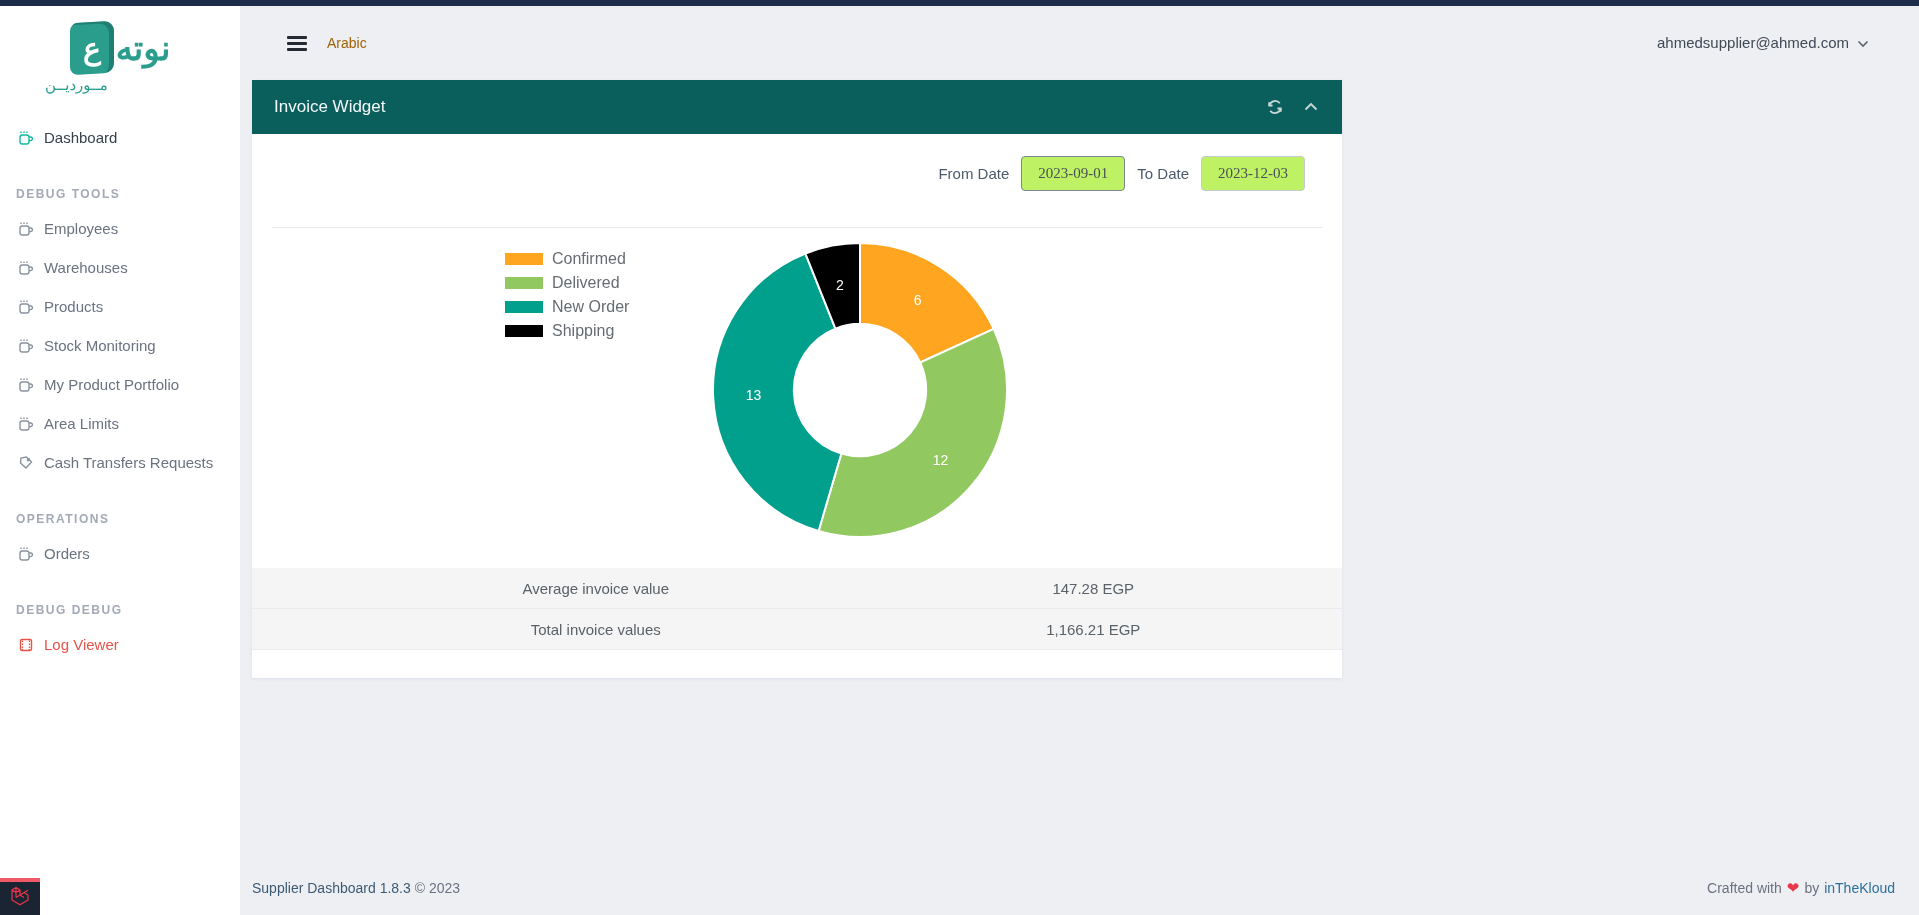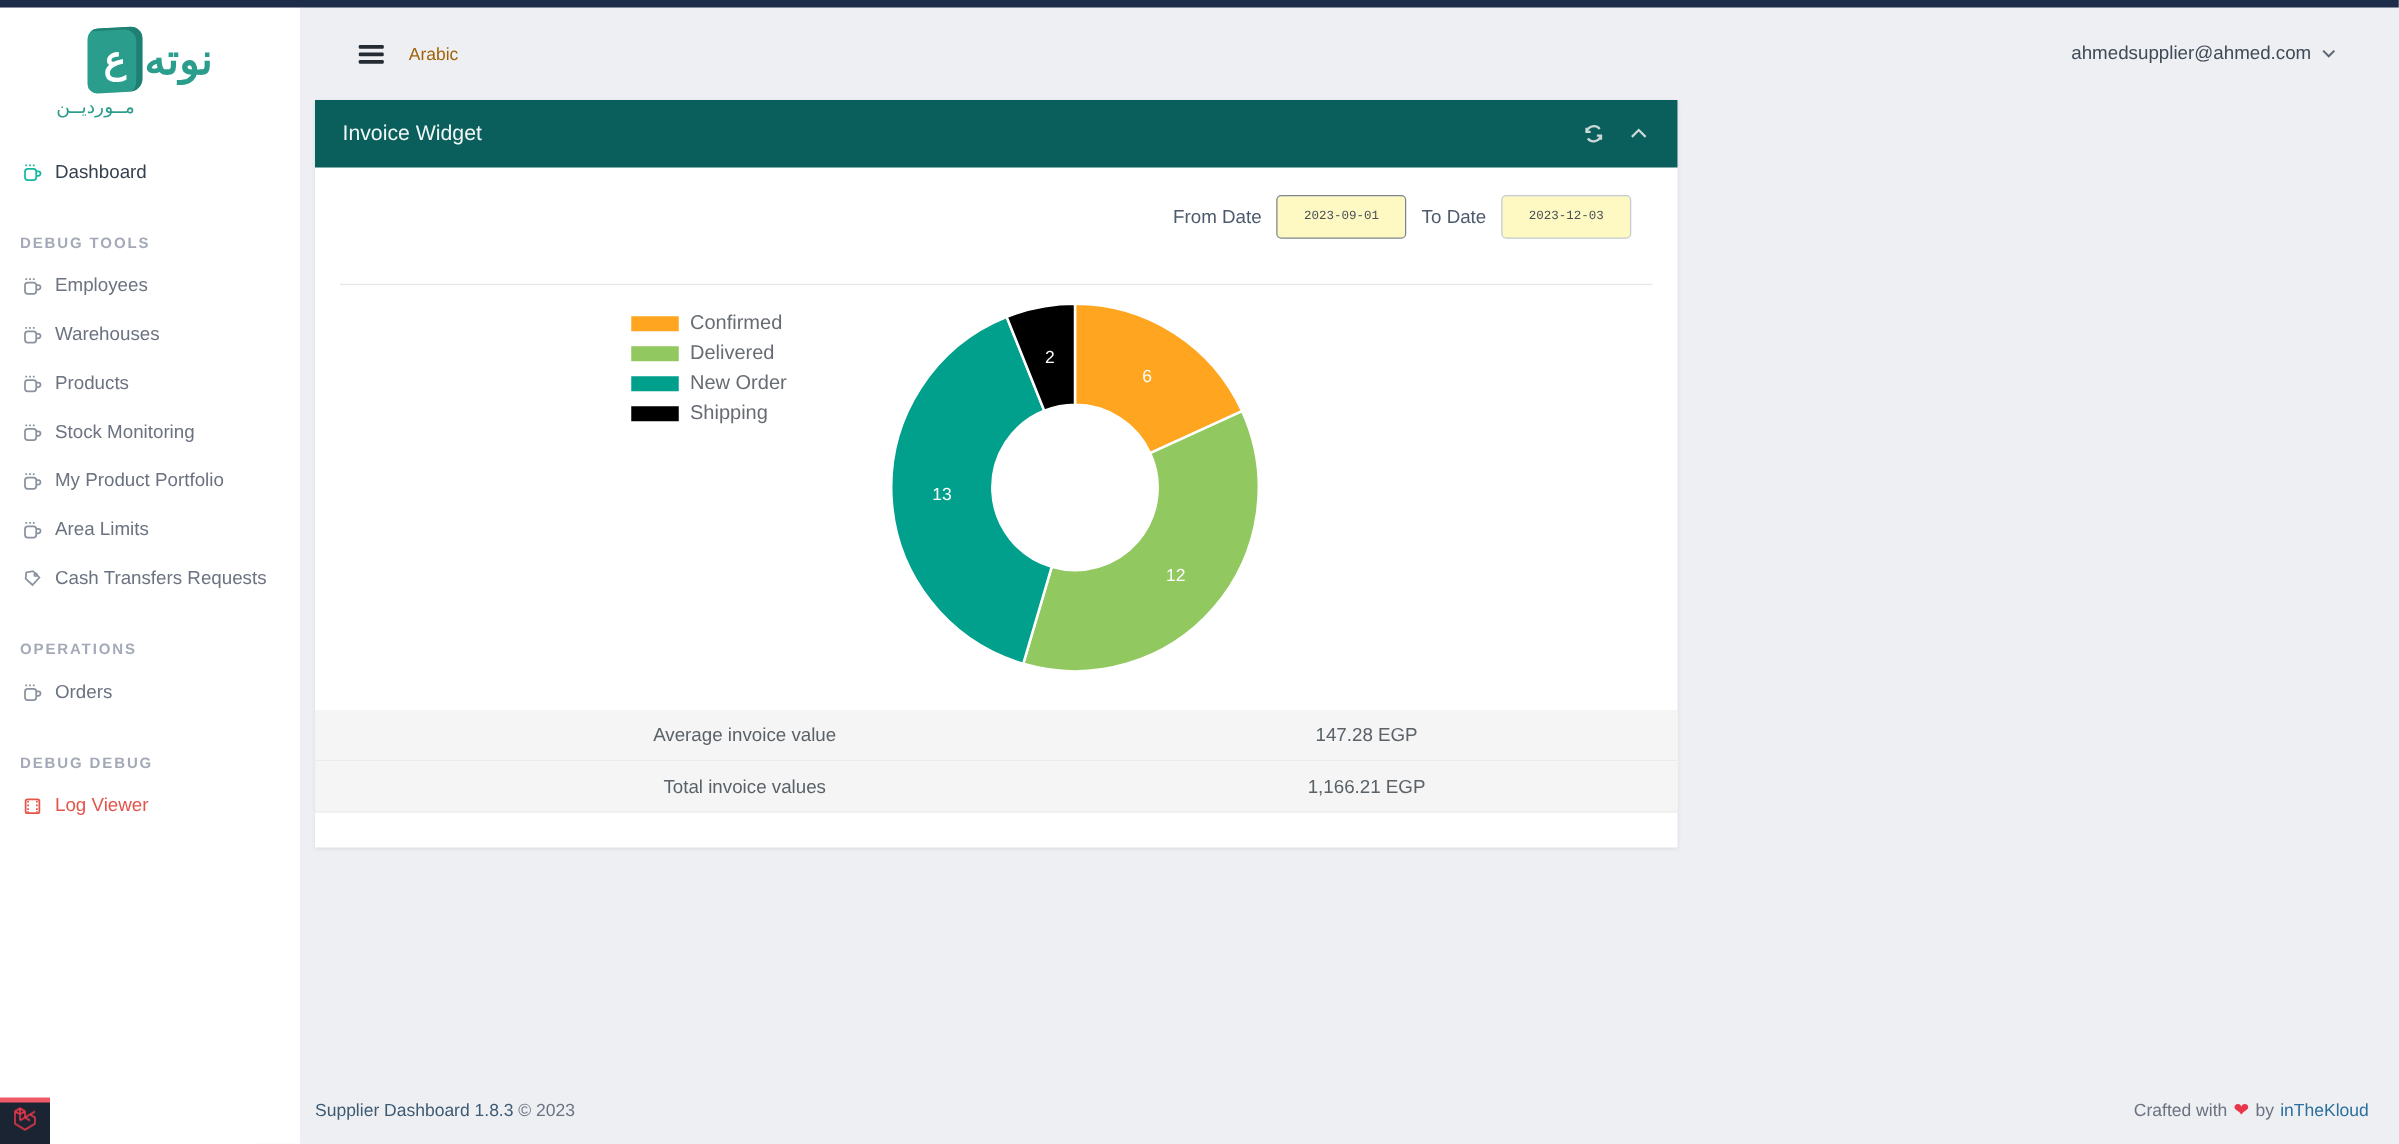--- a/index.html
+++ b/index.html
@@ -40,21 +40,21 @@
   .card { width:1090px; margin-left:12px; background:#ffffff; box-shadow:0 1px 3px rgba(25,40,60,.08); }
   .card-header { height:54px; background:#0a5f5c; display:flex; align-items:center; padding:0 22px; }
   .card-title { color:#f2f7f7; font-size:17px; }
   .card-header-icons { margin-left:auto; display:flex; align-items:center; gap:18px; }
   .hicon { width:18px; height:18px; cursor:pointer; display:inline-flex; }
   .hicon svg { stroke:#c9d9d8; fill:none; stroke-width:1.8; }
 
   .card-body { position:relative; height:544px; }
   .filter-row { display:flex; justify-content:flex-end; align-items:center; padding:22px 37px 0 0; gap:12px; }
   .filter-label { font-size:15px; color:#4c5a6b; }
-  .date-input { width:104px; height:35px; border:1px solid #c3cad2; border-radius:4px; text-align:center; font-size:10px; color:#495057; font-family:Liberation Mono, monospace; background:#fef9c3; }
+  .date-input { width:104px; height:35px; border:1px solid #c3cad2; border-radius:4px; text-align:center; font-size:15px; color:#495057; font-family:Liberation Serif, serif; background:#bef264; }
   .date-input.focused { border-color:#7d868f; }
   .divider { height:1px; background:#e6e8ec; margin:36px 20px 0 20px; }
 
   .chart-region { position:relative; height:340px; }
   .legend { position:absolute; left:253px; top:22px; display:flex; flex-direction:column; gap:6px; }
   .legend-item { display:flex; align-items:center; gap:9px; cursor:pointer; }
   .legend-swatch { width:38px; height:12px; }
   .legend-label { font-size:16px; color:#666c72; }
   #donut { position:absolute; left:453px; top:7px; }
 

